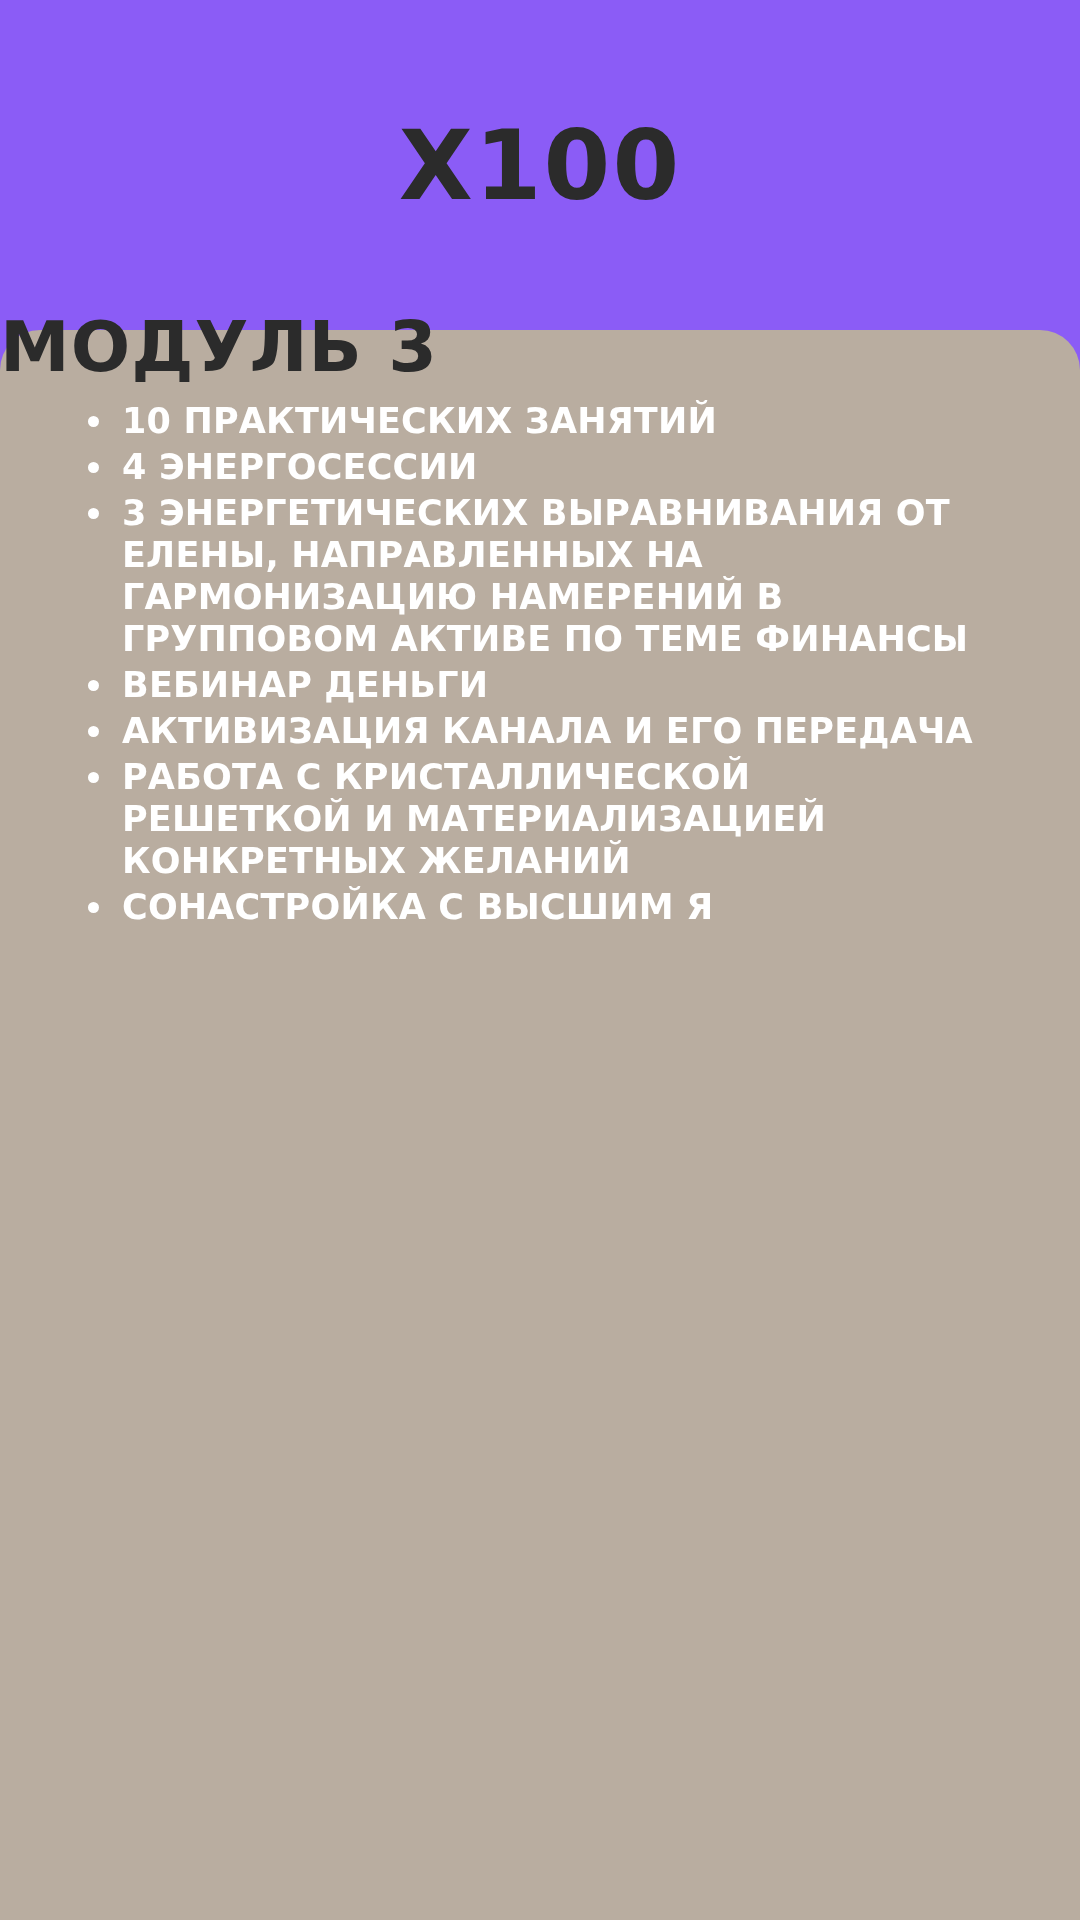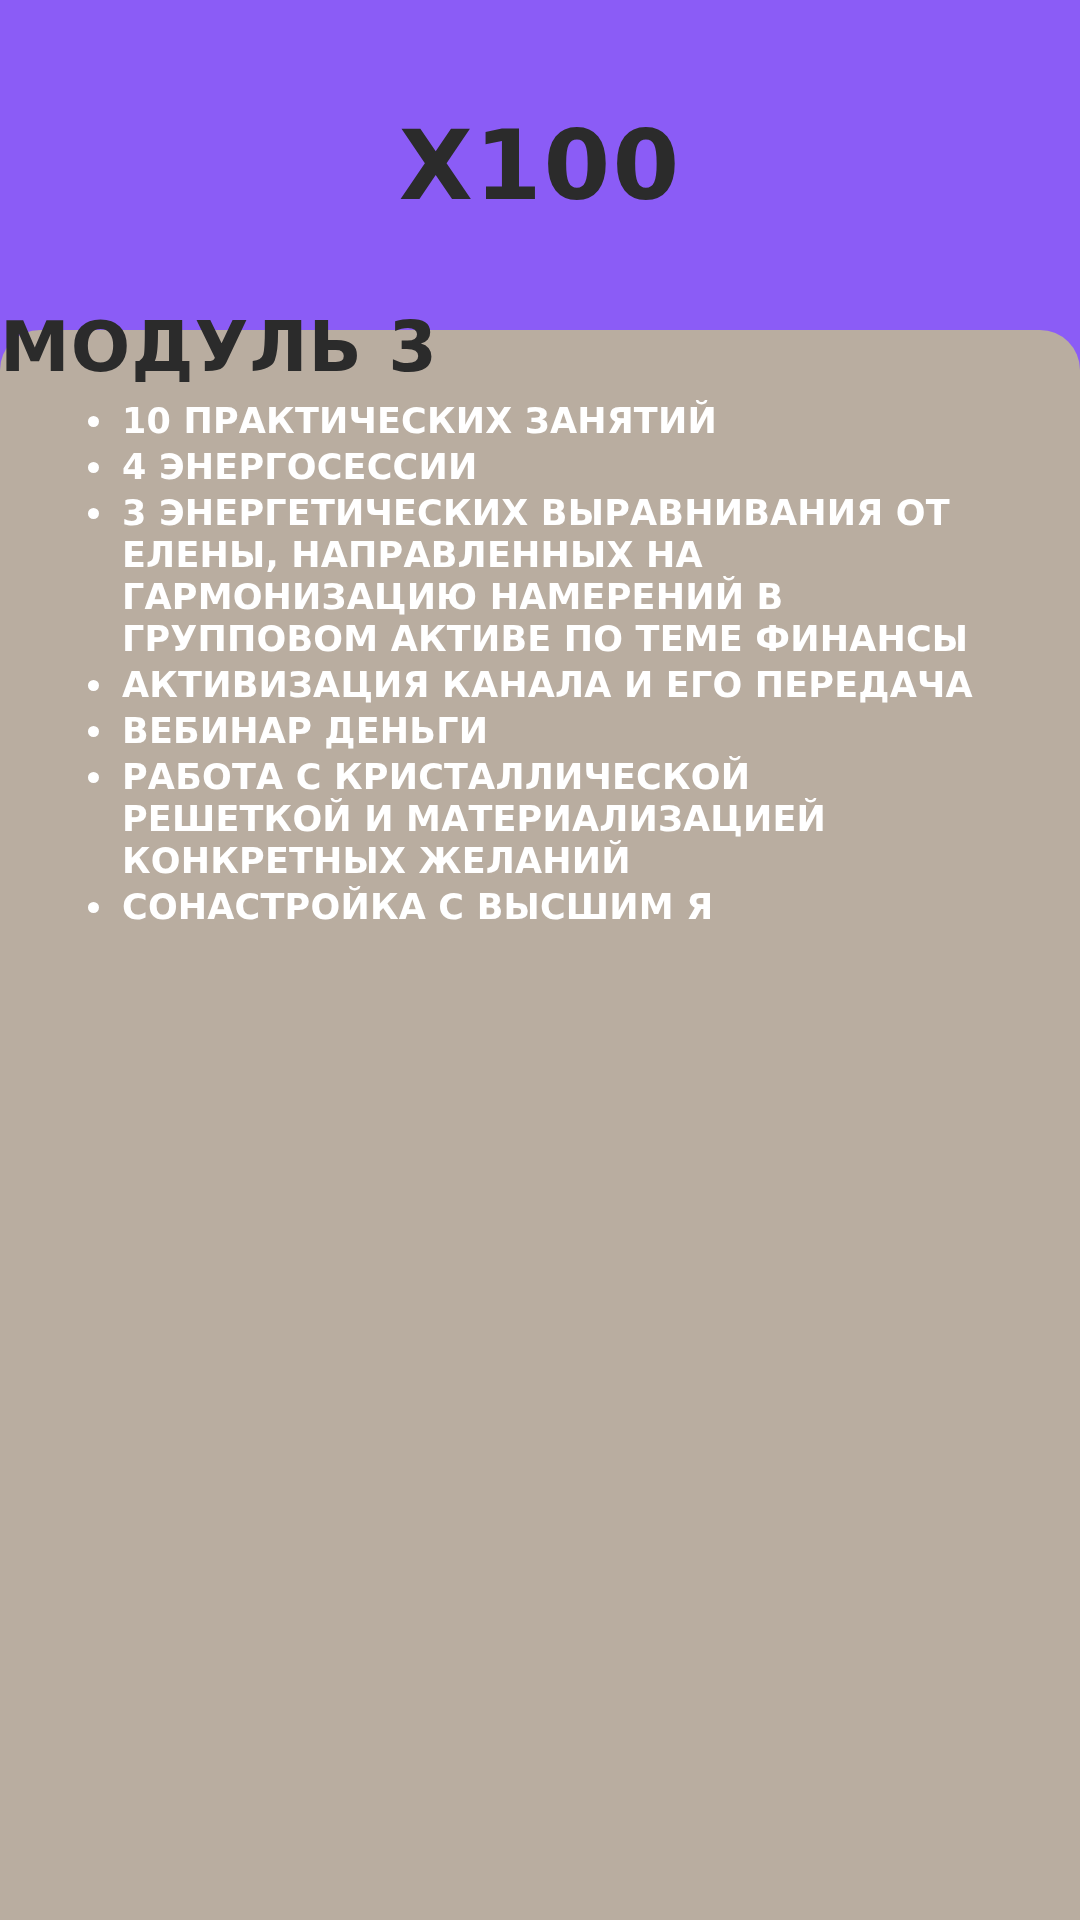--- a/index.html
+++ b/index.html
@@ -107,19 +107,19 @@
   <div class="headline-x100">X100</div>
 
   <div class="panel"></div>
 
   <div class="module-title">МОДУЛЬ 3</div>
 
   <ul class="bullet-list">
       <li class="bullet-item">10 ПРАКТИЧЕСКИХ ЗАНЯТИЙ</li>
       <li class="bullet-item">4 ЭНЕРГОСЕССИИ</li>
       <li class="bullet-item">3 ЭНЕРГЕТИЧЕСКИХ ВЫРАВНИВАНИЯ ОТ ЕЛЕНЫ, НАПРАВЛЕННЫХ НА ГАРМОНИЗАЦИЮ НАМЕРЕНИЙ В ГРУППОВОМ АКТИВЕ ПО ТЕМЕ ФИНАНСЫ</li>
+      <li class="bullet-item">ВЕБИНАР ДЕНЬГИ</li>
       <li class="bullet-item">АКТИВИЗАЦИЯ КАНАЛА И ЕГО ПЕРЕДАЧА</li>
-      <li class="bullet-item">ВЕБИНАР ДЕНЬГИ</li>
       <li class="bullet-item">РАБОТА С КРИСТАЛЛИЧЕСКОЙ РЕШЕТКОЙ И МАТЕРИАЛИЗАЦИЕЙ КОНКРЕТНЫХ ЖЕЛАНИЙ</li>
       <li class="bullet-item">СОНАСТРОЙКА С ВЫСШИМ Я</li>
     </ul>
 
 </div>
 
 </body></html>

